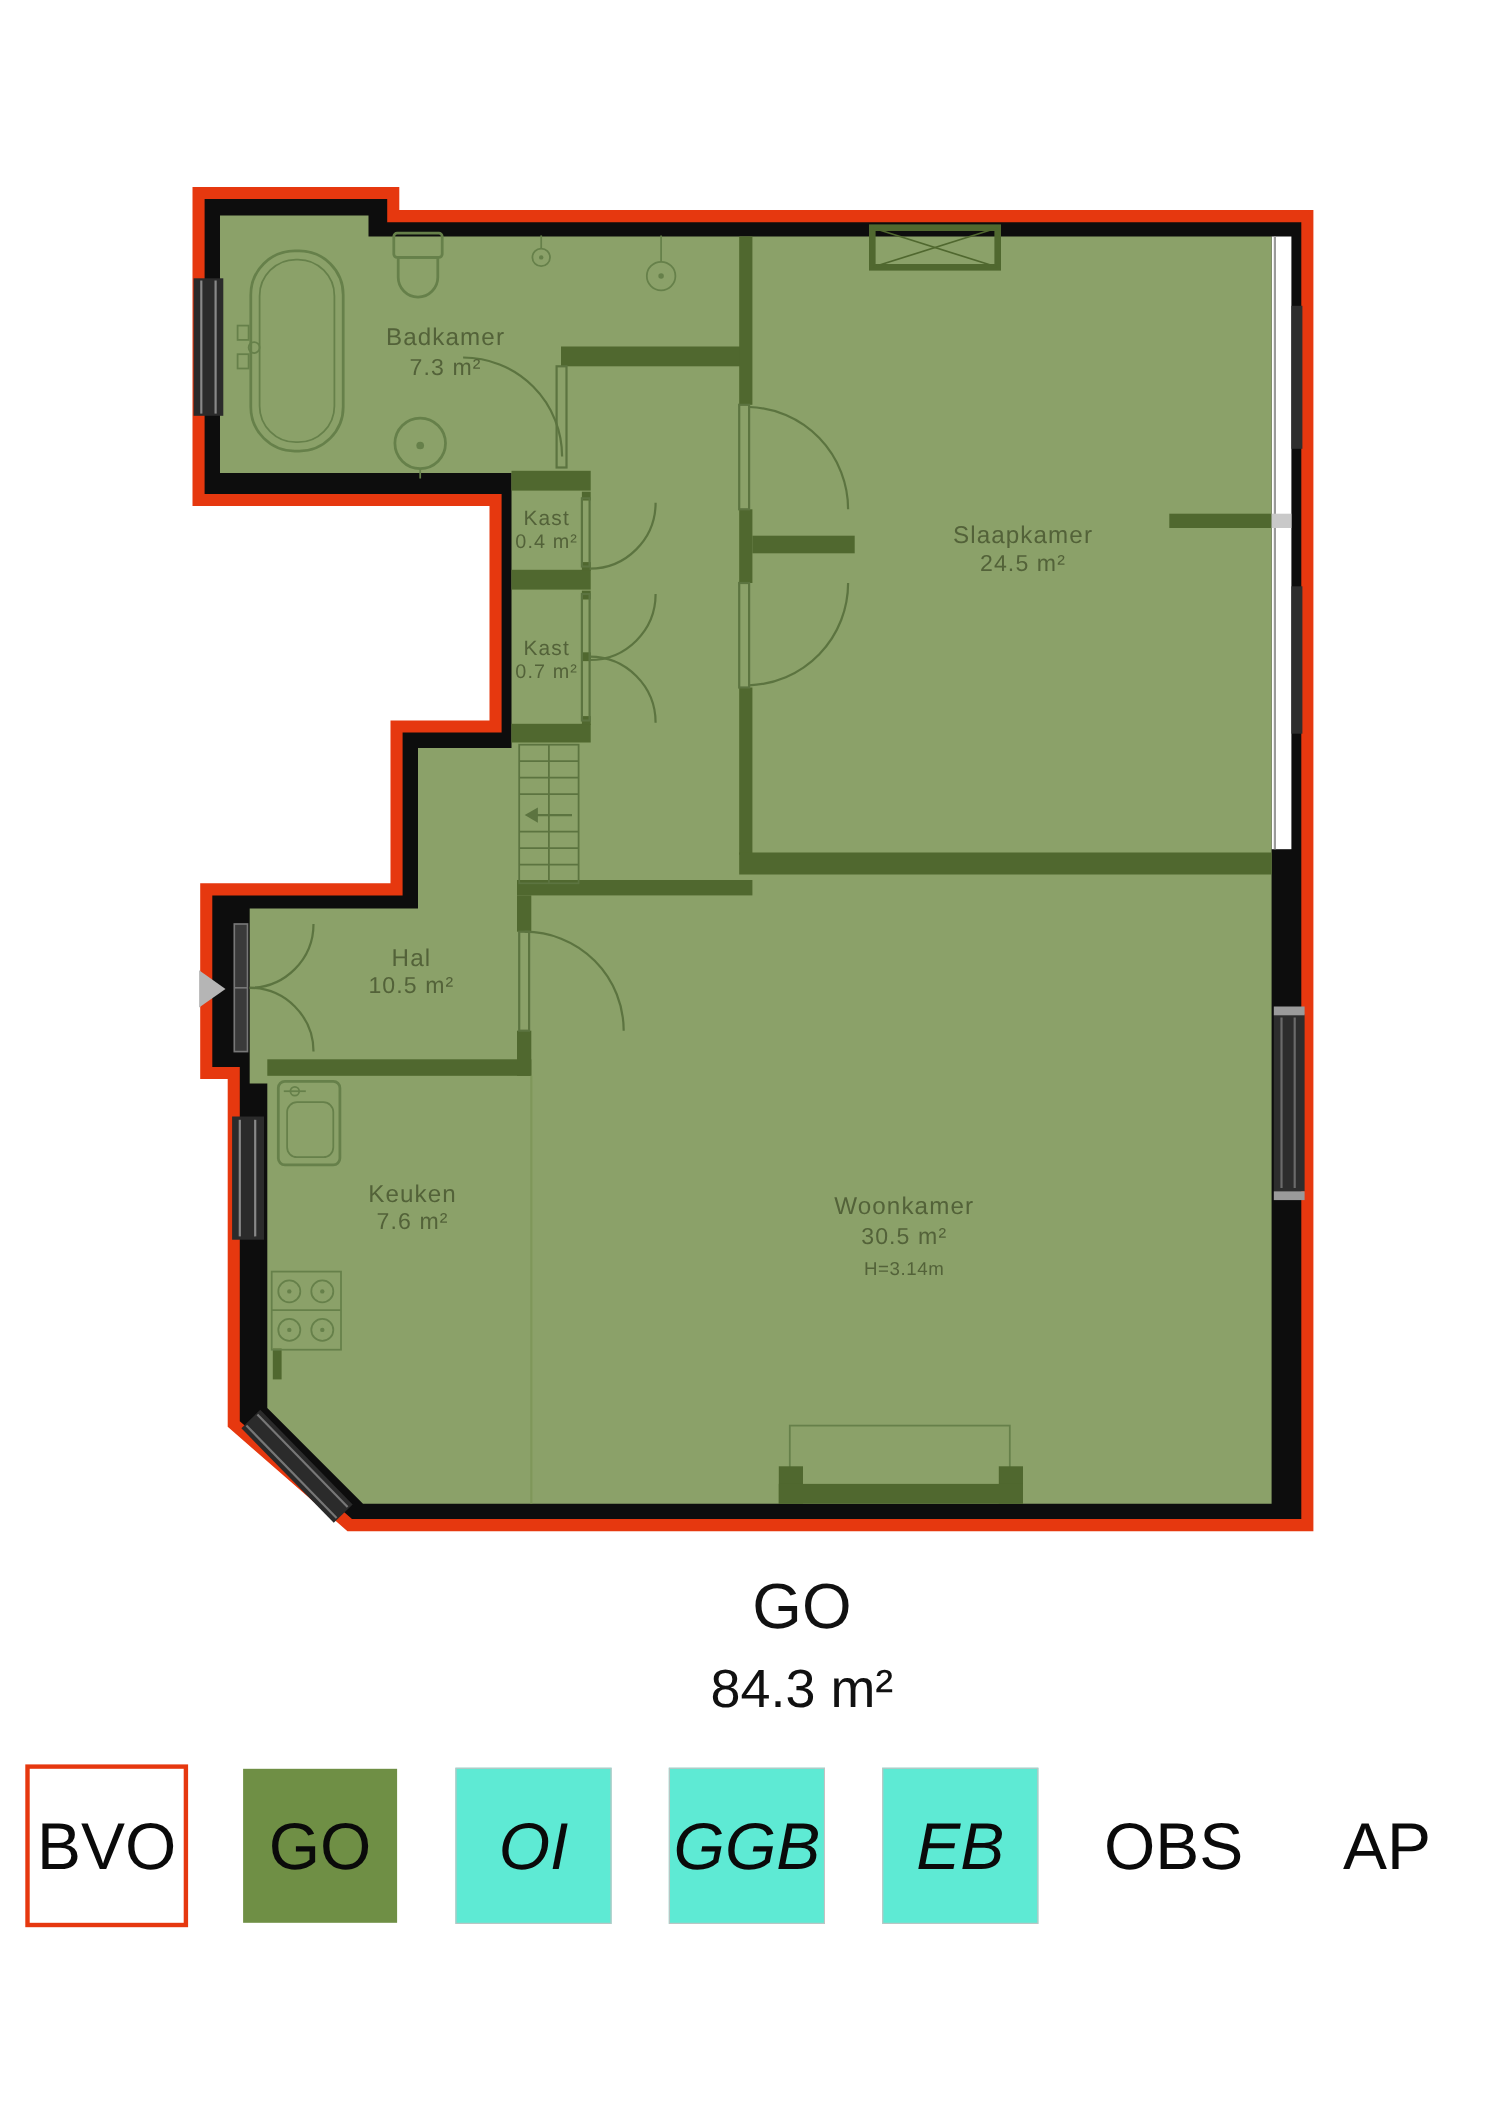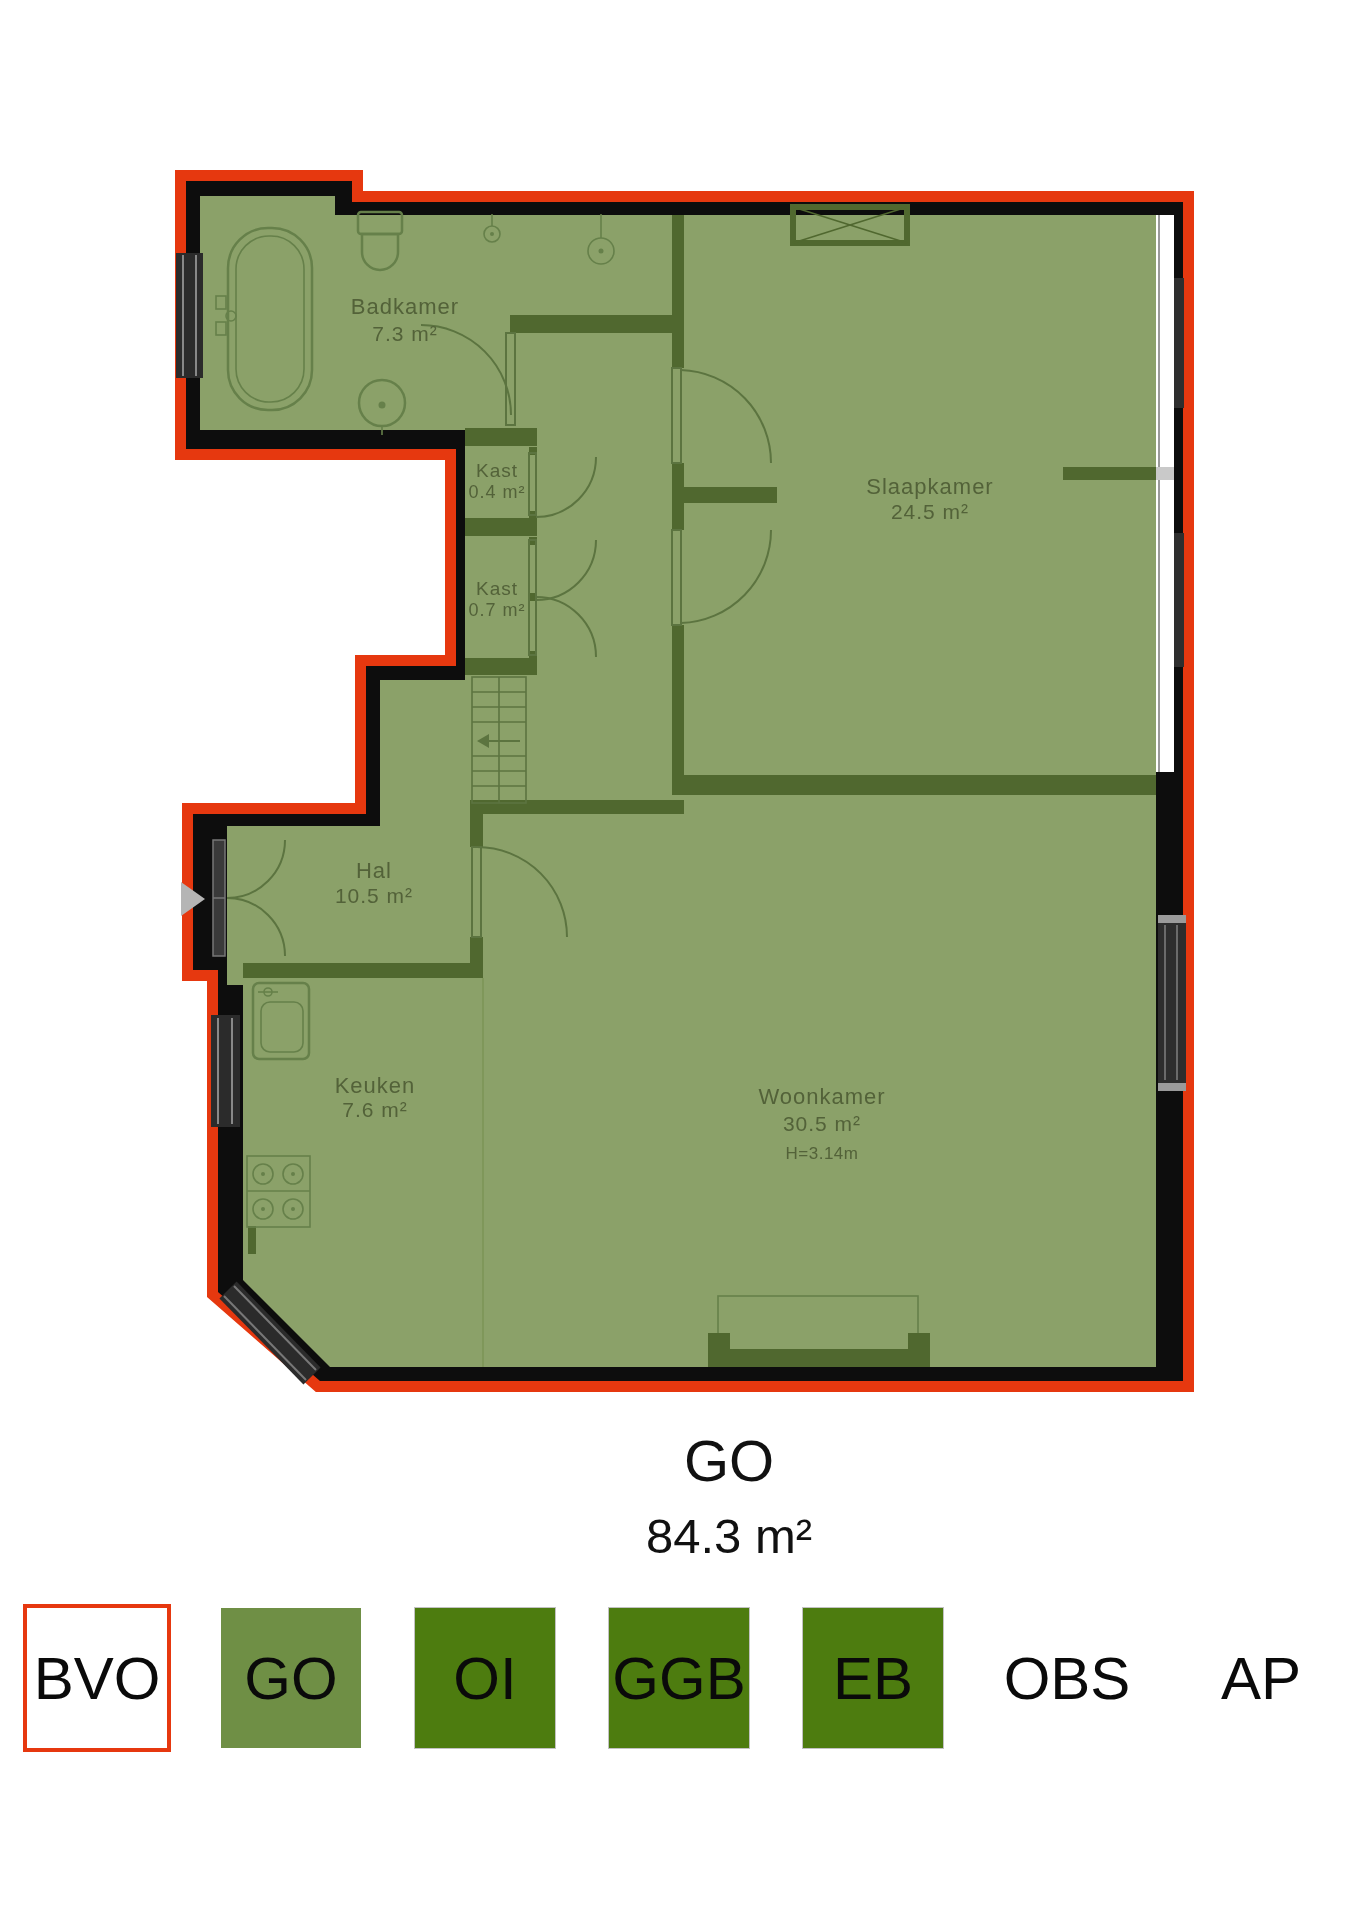--- a/index.html
+++ b/index.html
@@ -17,21 +17,21 @@
   .iwall{fill:#50682f;}
   #title-block{position:absolute;left:729px;top:1432px;transform:translateX(-50%);
                text-align:center;color:#111;}
   #title-code{font-size:58px;line-height:1.0;}
   #title-area{font-size:49px;line-height:1.0;margin-top:22px;}
   #legend{position:absolute;left:0;top:1602px;width:1358px;height:152px;display:flex;}
   .legend-cell{flex:1 1 0;display:flex;align-items:center;justify-content:center;}
   .swatch{width:140px;height:140px;display:flex;align-items:center;justify-content:center;}
   .swatch.bvo{background:#ffffff;border:4px solid #e6380f;}
   .swatch.go{background:#6f8f45;}
-  .swatch.gray{background:#4d7c0f;border:1px solid #c2c2c2;}
+  .swatch.gray{background:#5eead4;border:1px solid #c2c2c2;font-style:italic;}
   .legend-label{font-size:60px;color:#0a0a0a;}
 </style>
 </head>
 <body>
 
 <div id="page">
 
   <svg id="plan-svg" width="1358" height="1420" viewBox="0 0 1358 1420">
 
     <path d="M186,181 L352,181 L352,202 L1183,202 L1183,1381 L320,1381 L218,1292 L218,970 L193,970 L193,814 L366,814 L366,666 L456,666 L456,449 L186,449 Z" fill="#0d0d0d" stroke="#e6380f" stroke-width="22" paint-order="stroke" stroke-linejoin="miter"></path>

